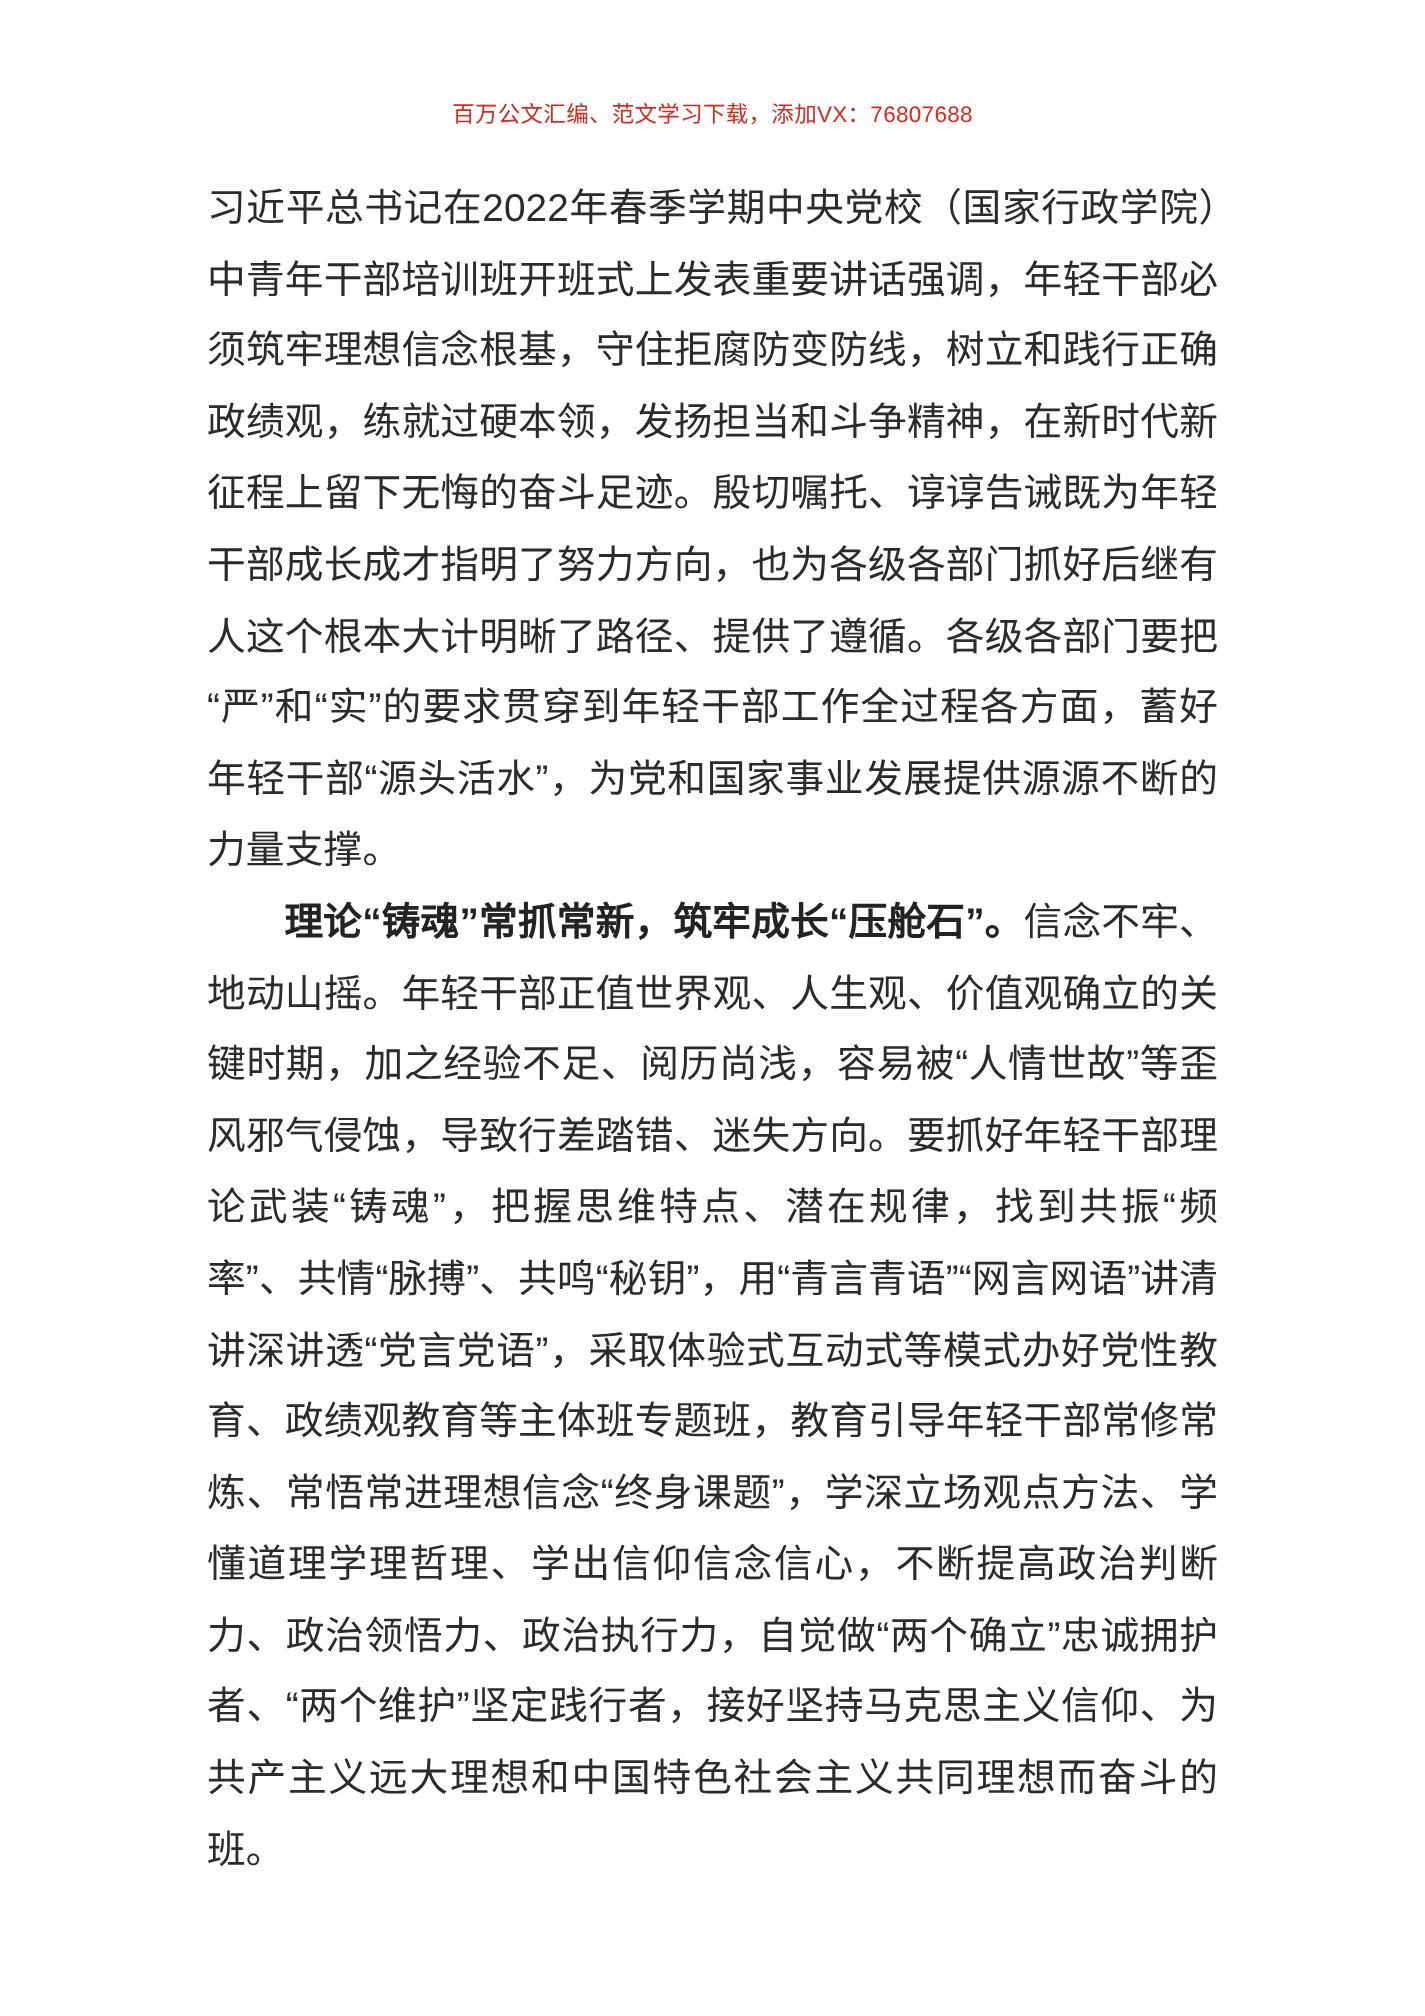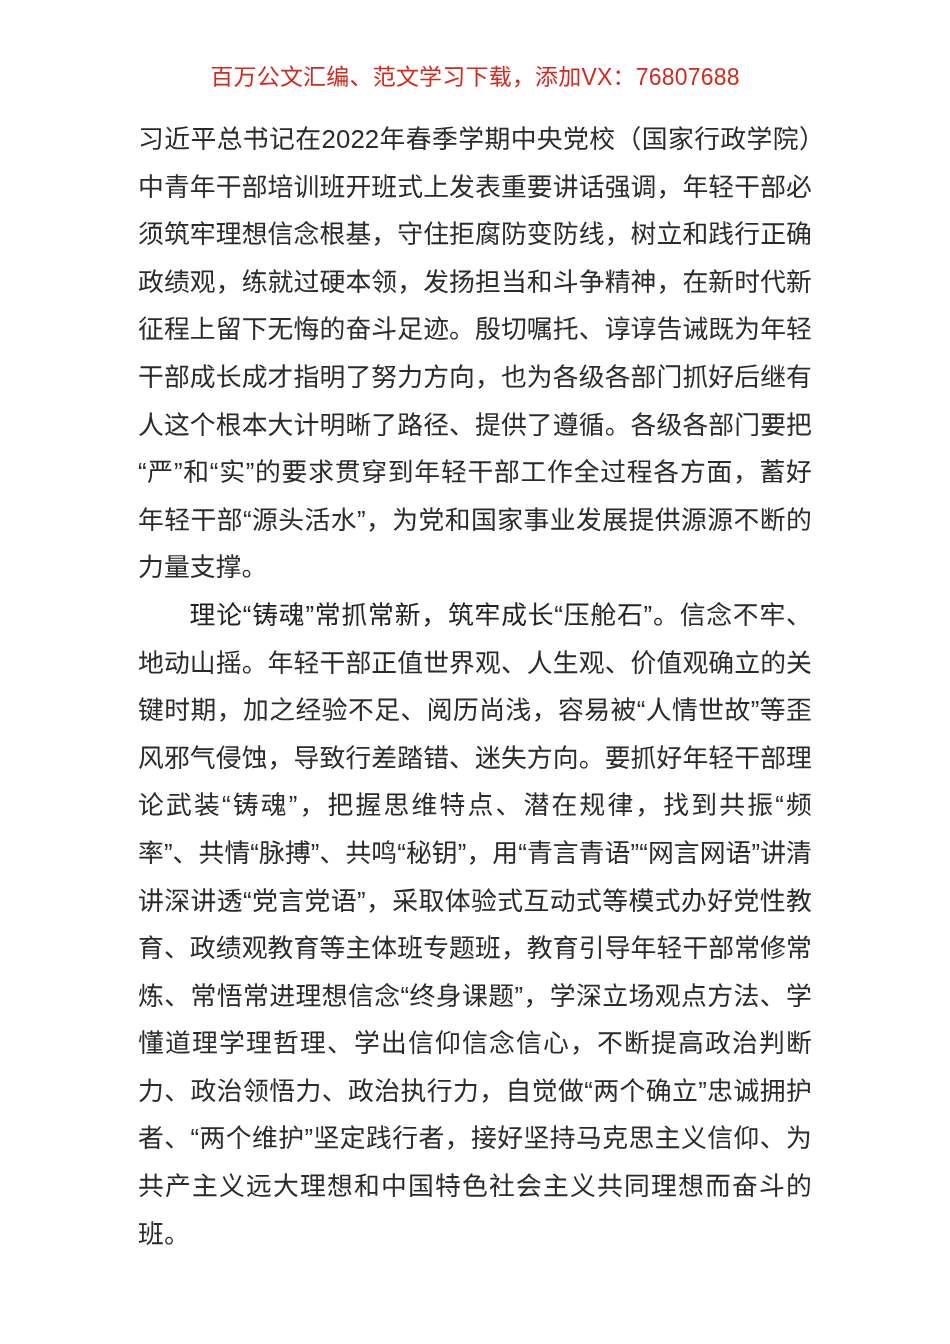--- a/index.html
+++ b/index.html
@@ -19,21 +19,21 @@
     box-sizing: border-box;
   }
 
   
   .promo-header {
     position: absolute;
     top: 60px;
     left: 0;
     width: 950px;
     text-align: center;
-    font-size: 23px;
+    font-size: 15px;
     line-height: 34px;
     letter-spacing: 0.2px;
     color: #d22a1f;
     white-space: nowrap;
   }
 
   
   .doc-body {
     position: absolute;
     top: 116px;
@@ -54,21 +54,21 @@
 
   .para + .para {
     margin-top: 0;
   }
 
   .para-indent {
     text-indent: 2em;
   }
 
   .lead-bold {
-    font-weight: normal;
+    font-weight: bold;
     color: #232323;
   }
 </style>
 </head>
 <body>
 
 <div class="page">
 
   <div class="promo-header">百万公文汇编、范文学习下载，添加VX：76807688</div>
 

